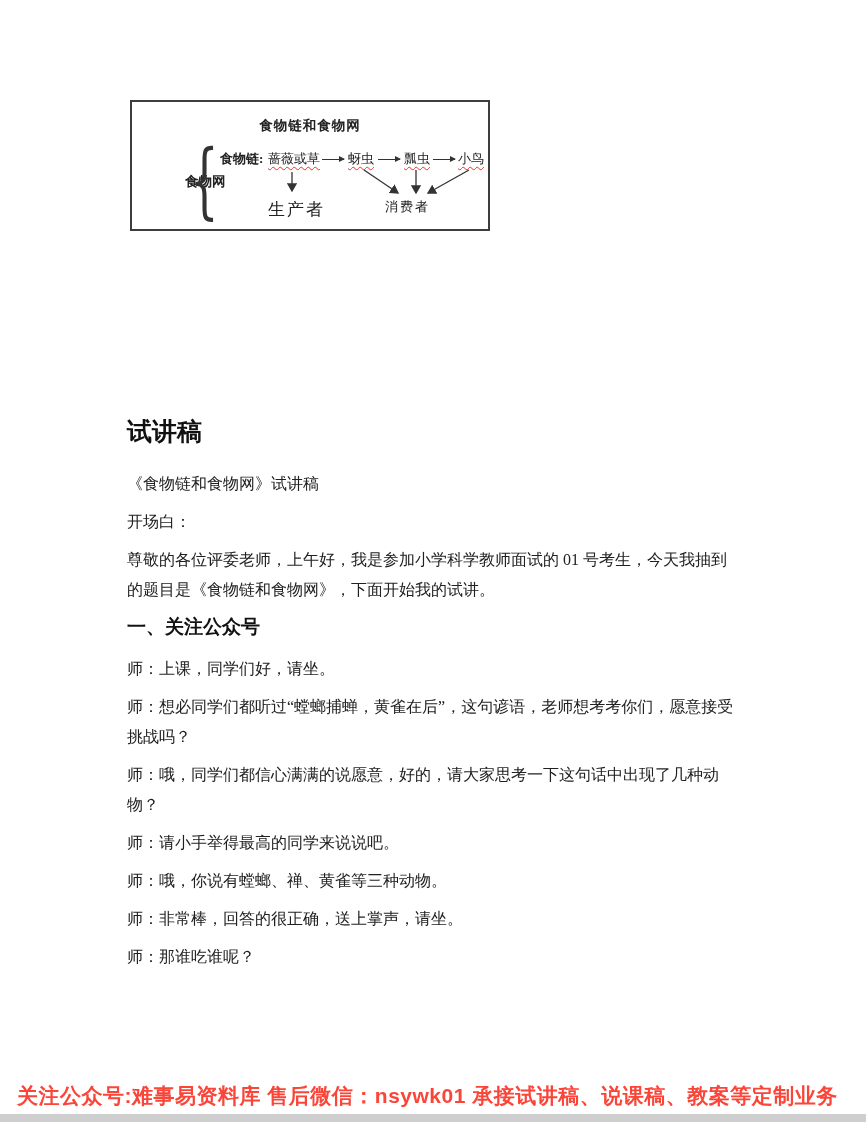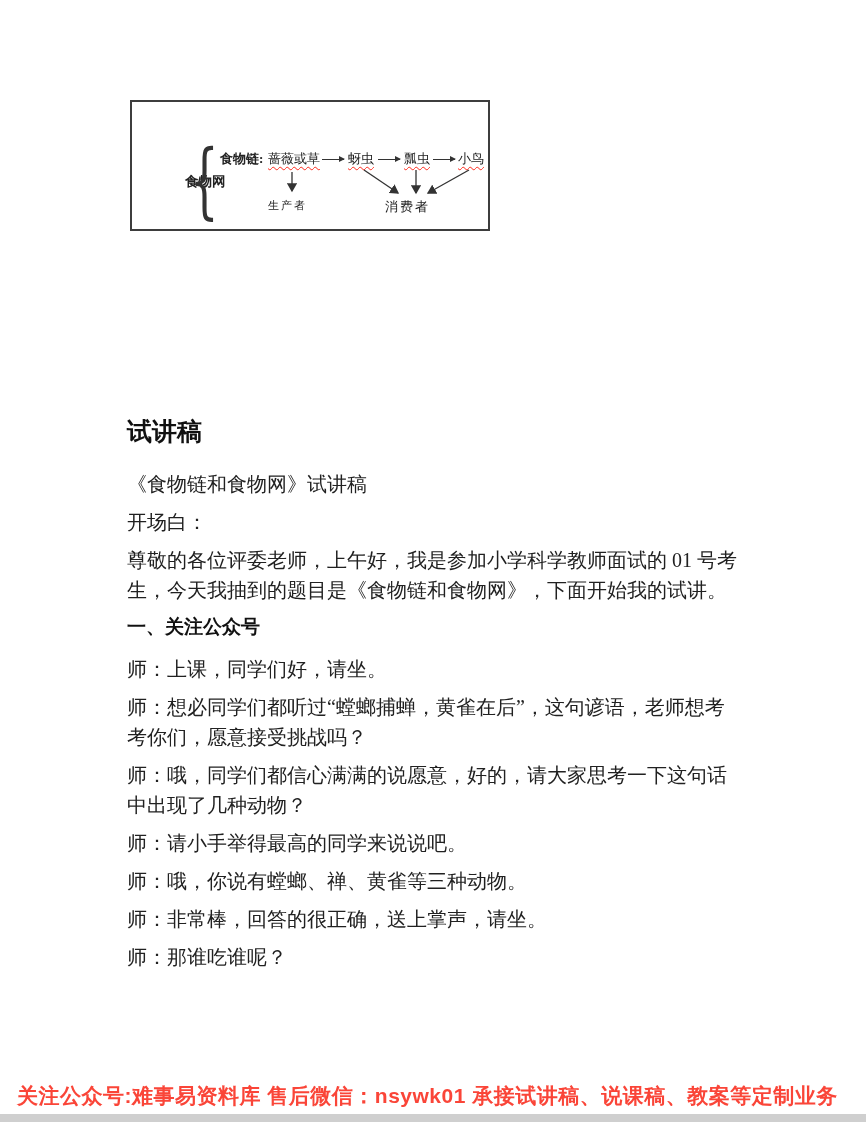--- a/index.html
+++ b/index.html
@@ -53,34 +53,34 @@
   .h-arrow{
     position:absolute;top:57px;width:22px;height:1px;background:#333;
   }
   .h-arrow::after{
     content:"";position:absolute;right:-1px;top:-3px;
     border-left:6px solid #333;
     border-top:3.5px solid transparent;
     border-bottom:3.5px solid transparent;
   }
   .ha1{left:190px;} .ha2{left:246px;} .ha3{left:301px;}
-  .producer-label{position:absolute;left:136px;top:96px;font-size:11px;letter-spacing:2px;}
+  .producer-label{position:absolute;left:136px;top:96px;font-size:17px;letter-spacing:2px;}
   .consumer-label{position:absolute;left:253px;top:96px;font-size:13px;letter-spacing:2px;}
   .diag-arrows{position:absolute;left:0;top:0;width:360px;height:131px;pointer-events:none;}
 
   
   .doc-body{
     position:absolute;left:127px;top:415px;width:613px;
   }
   .doc-title{
     font-size:25px;line-height:34px;font-weight:bold;
     margin:0 0 20px 0;color:#111;
   }
   .doc-body p{
-    font-size:20px;line-height:30px;margin:0 0 8px 0;
+    font-size:16px;line-height:30px;margin:0 0 8px 0;
     color:#212121;
   }
   .section-heading{
     font-size:19px;line-height:27px;font-weight:bold;
     margin:0 0 14px 0;color:#111;
   }
 
   
   .footer-banner{
     position:absolute;left:0;top:1082px;width:866px;height:32px;
@@ -97,20 +97,21 @@
     position:absolute;left:0;bottom:0;width:866px;height:8px;
     background:#cfcfcf;
   }
 </style>
 </head>
 <body>
 
 <div class="page">
 
   <div class="diagram-box">
+    <div class="diag-title">食物链和食物网</div>
 
     <span class="web-label">食物网</span>
     <span class="brace">{</span>
 
     <span class="chain-label">食物链:</span>
     <span class="org org1">蔷薇或草</span>
     <span class="h-arrow ha1"></span>
     <span class="org org2">蚜虫</span>
     <span class="h-arrow ha2"></span>
     <span class="org org3">瓢虫</span>

